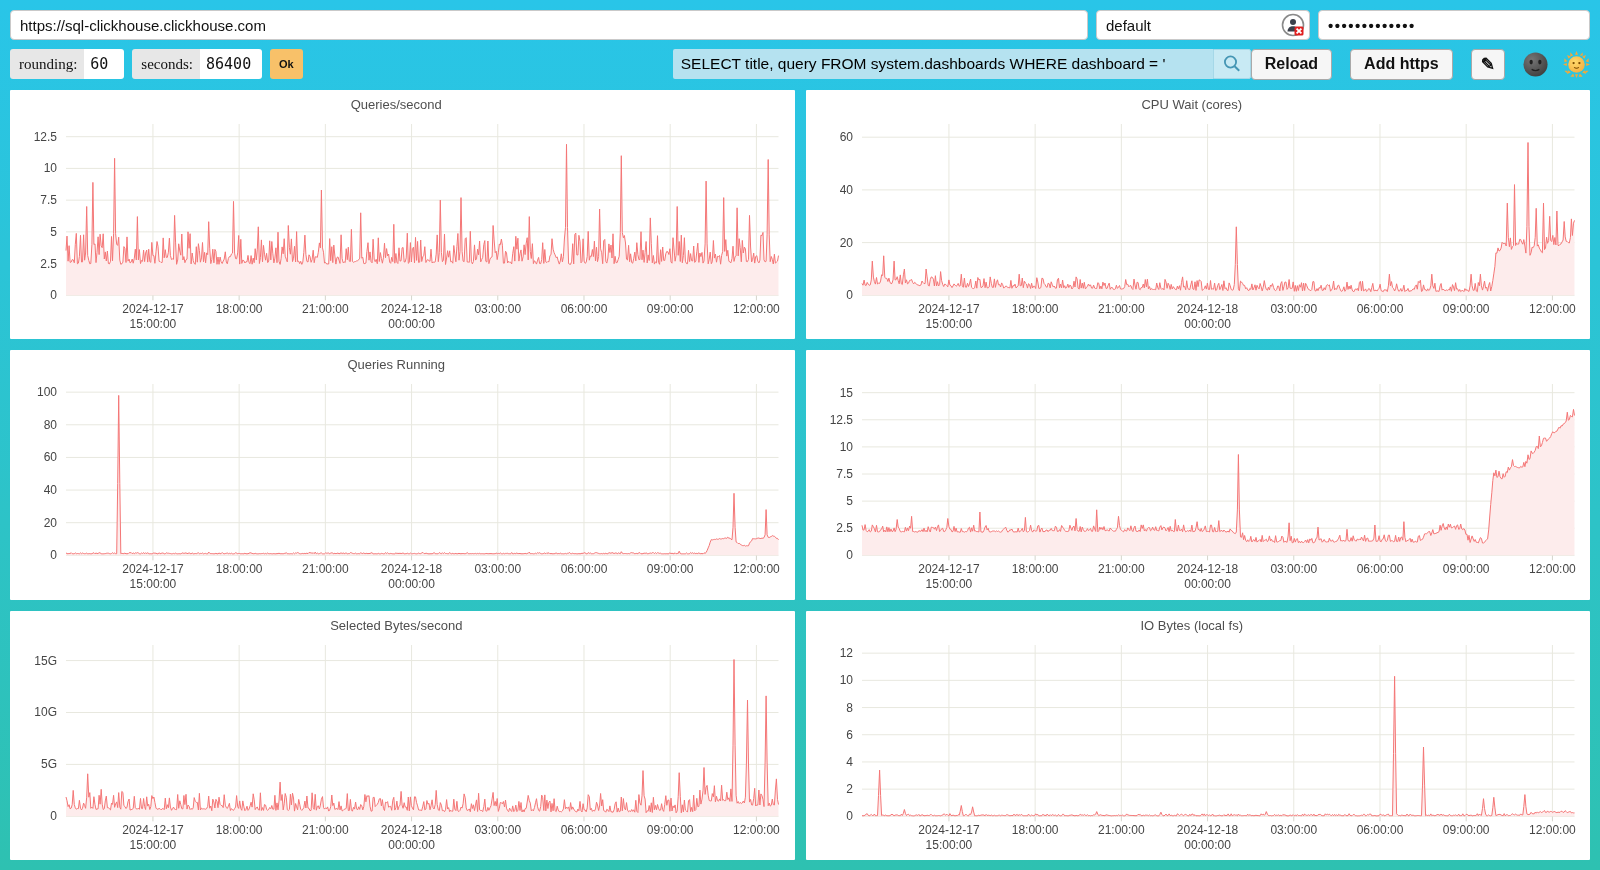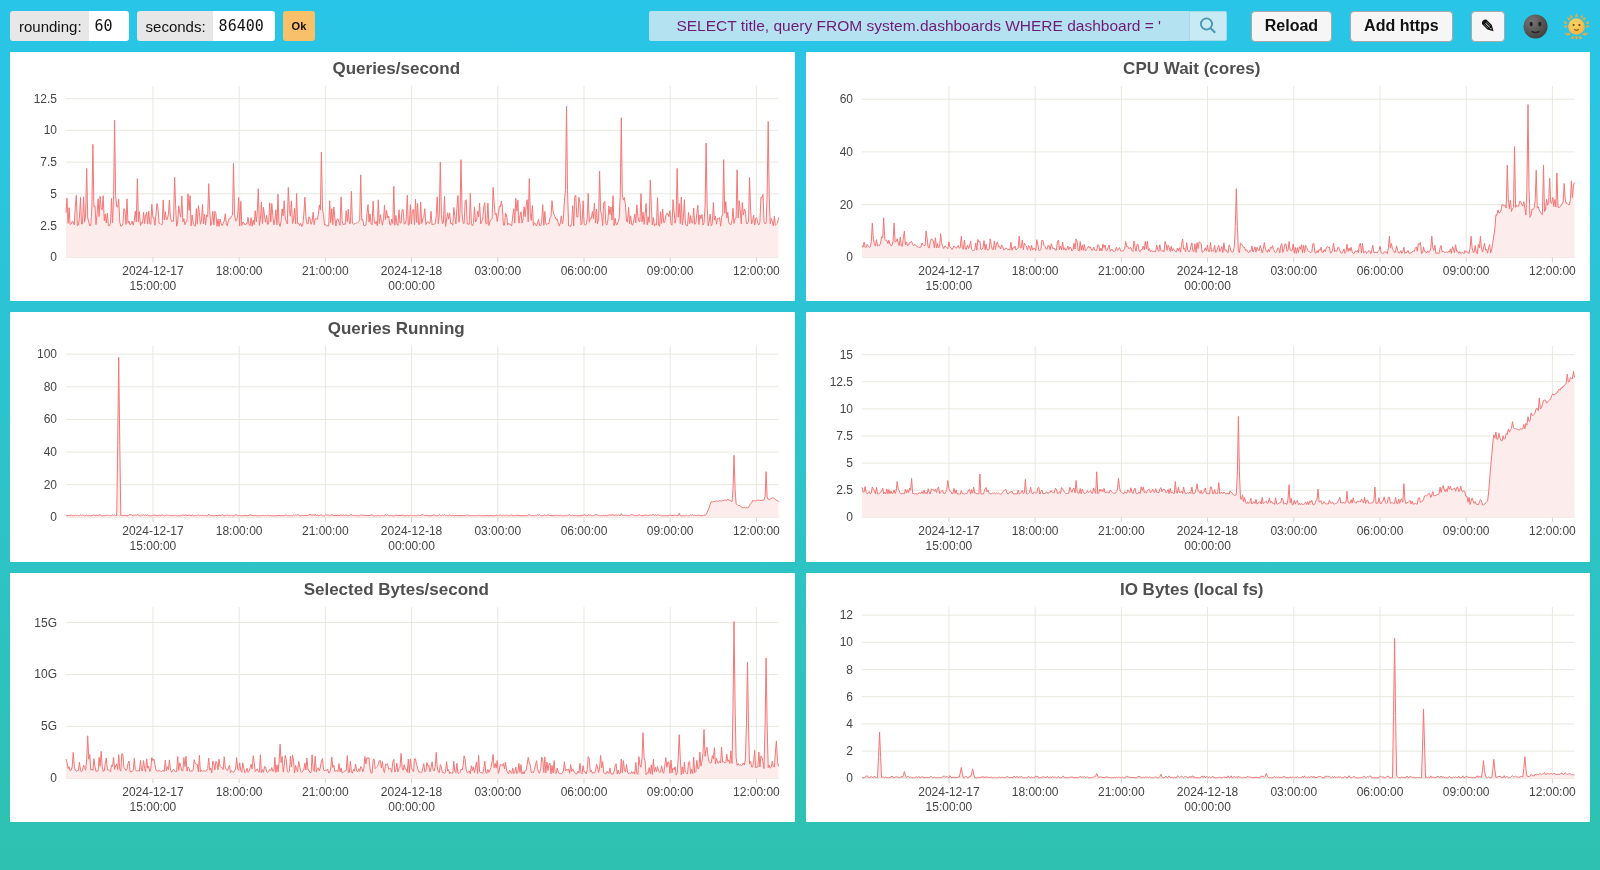--- a/index.html
+++ b/index.html
@@ -23,72 +23,89 @@
   .pm-icon { position: absolute; right: 5px; top: 3px; width: 24px; height: 24px; cursor: pointer; }
   .pass { width: 272px; font-size: 15px; letter-spacing: 1.5px; font-weight: bold; }
 
   
   .row2 { display: flex; align-items: center; height: 32px; margin-bottom: 10px; }
   .kv { display: inline-flex; align-items: stretch; height: 30px; margin-right: 8px; }
   .kv-label {
     background: #e7e7e7; color: #111; font-size: 15px;
     display: flex; align-items: center; padding: 0 7px 0 9px;
     border-radius: 3px 0 0 3px;
+    font-family: Liberation Serif, serif;
   }
   .kv-input {
     border: none; background: #fff; height: 30px; padding: 0 6px;
     font-family: "DejaVu Sans Mono", "Liberation Mono", monospace;
     font-size: 15px; color: #111; outline: none; border-radius: 0 3px 3px 0;
   }
   .w40 { width: 40px; } .w74 { width: 62px; }
   .ok {
     height: 30px; background: #f8c169; border: none; border-radius: 3px;
     font-weight: bold; font-size: 11px; color: #111; padding: 0 9px;
     cursor: pointer; font-family: "Liberation Sans", sans-serif;
   }
   .query-group { display: flex; margin-left: auto; height: 30px; }
   .query {
     width: 540px; height: 30px; border: none; outline: none;
-    background: #b5e2f0; color: #701a75; font-size: 15.5px; padding: 0 8px;
-    font-family: "Liberation Sans", sans-serif; border-radius: 2px 0 0 2px; text-align: center;
+    background: #b5e2f0; color: #000000; font-size: 15.5px; padding: 0 8px;
+    font-family: "Liberation Sans", sans-serif; border-radius: 2px 0 0 2px;
   }
   .search-btn {
     width: 38px; height: 30px; background: #c8eaf4; border: 1px solid #a5d8e8;
     border-radius: 0 2px 2px 0; cursor: pointer;
     display: flex; align-items: center; justify-content: center;
   }
   .btn {
     height: 31px; background: #f6f6f6; border: 1px solid #a9a9a9; border-radius: 4px;
     font-weight: bold; font-size: 16px; color: #111; padding: 0 13px; cursor: pointer;
     font-family: "Liberation Sans", sans-serif;
   }
-  .reload { margin-left: 24px; }
+  .reload { }
   .addchart { margin-left: 18px; }
   .edit { margin-left: 18px; padding: 0 9px; font-size: 17px; }
   .emoji { width: 27px; height: 27px; display: inline-block; cursor: pointer; }
   .moon { margin-left: 17px; } .sun { margin-left: 14px; }
 
   
   .charts {
     display: grid; grid-template-columns: 1fr 1fr; grid-template-rows: 1fr 1fr 1fr;
     gap: 11px; height: 770px;
   }
   .card { position: relative; background: #fff; border-radius: 1px; overflow: hidden; }
   .ctitle {
     position: absolute; top: 7px; left: 0; right: 12px; text-align: center;
-    font-size: 17px; font-weight: bold; color: #4f4f4f; z-index: 2;
+    font-size: 13px; font-weight: normal; color: #4f4f4f; z-index: 2;
     font-family: "Liberation Sans", sans-serif;
   }
   svg.plot { position: absolute; inset: 0; width: 100%; height: 100%; display: block; }
 </style>
 </head>
 <body>
 
 <div class="app">
 
+  <div class="row1">
+    <input class="url" type="text" value="https://sql-clickhouse.clickhouse.com" style="">
+    <div class="user-wrap">
+      <input class="user" type="text" value="default" style="">
+      <span class="pm-icon">
+        <svg viewBox="0 0 24 24" width="24" height="24">
+          <circle cx="12" cy="12" r="10.5" fill="#ffffff" stroke="#8a8a8a" stroke-width="1.6"></circle>
+          <circle cx="12" cy="9" r="3" fill="#3a3f4a"></circle>
+          <path d="M6.5 18.5 c0-3.4 2.4-5.3 5.5-5.3 s5.5 1.9 5.5 5.3 z" fill="#3a3f4a"></path>
+          <rect x="13.5" y="13.5" width="9" height="9" rx="1.5" fill="#e02020"></rect>
+          <path d="M15.6 15.6 l4.8 4.8 M20.4 15.6 l-4.8 4.8" stroke="#ffffff" stroke-width="1.8"></path>
+        </svg>
+      </span>
+    </div>
+    <input class="pass" type="text" value="•••••••••••••" style="">
+  </div>
 
   <div class="row2">
     <span class="kv">
       <span class="kv-label">rounding:</span>
       <input class="kv-input w40" type="text" value="60" style="">
     </span>
     <span class="kv">
       <span class="kv-label">seconds:</span>
       <input class="kv-input w74" type="text" value="86400" style="">
     </span>

